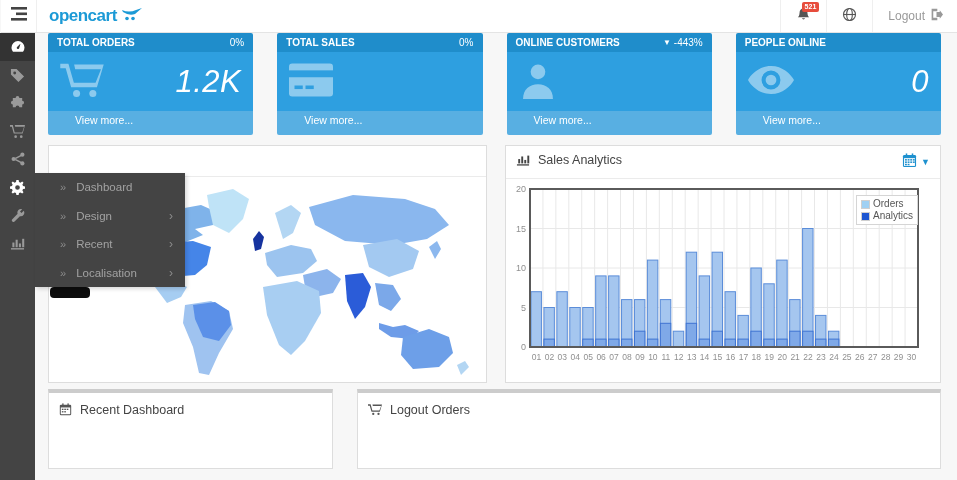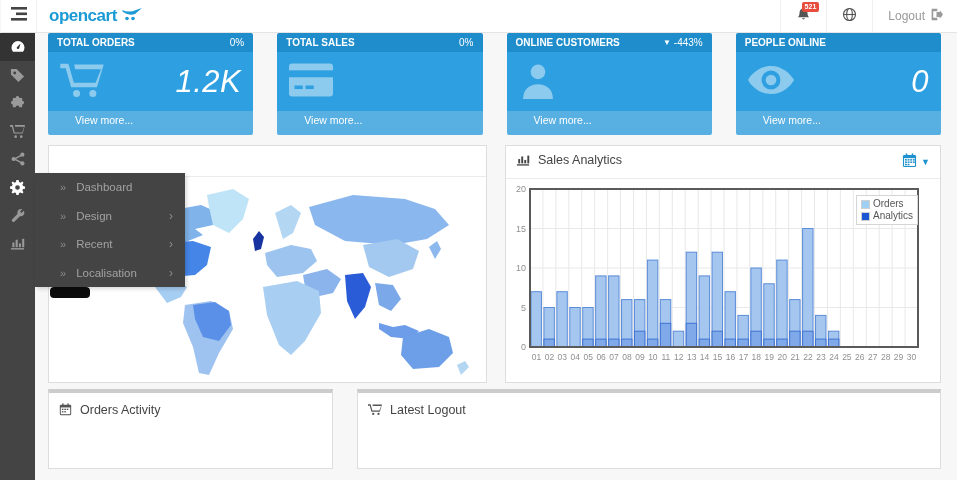--- a/index.html
+++ b/index.html
@@ -559,31 +559,31 @@
             <g fill="#555">
                   <rect x="3.5" y="7" width="2" height="1.6"></rect>
                   <rect x="6.5" y="7" width="2" height="1.6"></rect>
                   <rect x="9.5" y="7" width="2" height="1.6"></rect>
             <rect x="3.5" y="10" width="2" height="1.6"></rect>
                   <rect x="6.5" y="10" width="2" height="1.6"></rect>
                 </g>
               </g>
             </svg>
         </span>
-        <span>Orders Activity</span>
+        <span>Recent Dashboard</span>
       </div>
     </div>
     <div class="panel panel-flat lo-panel">
       <div class="panel-heading">
         <span>
           <svg width="14" height="13" viewBox="0 0 16 14">
               <g fill="#555">
             <path d="M0 1h3l2 7h8l2-5H5.5l-.4-1.7H16l-2.5 8.4H4L2 2.7H0z"></path>
             <circle cx="6" cy="12" r="1.3"></circle>
                 <circle cx="12" cy="12" r="1.3"></circle>
               </g>
             </svg>
         </span>
-        <span>Latest Logout</span>
+        <span>Logout Orders</span>
       </div>
     </div>
   </div>
 </div>
 
 </body></html>

